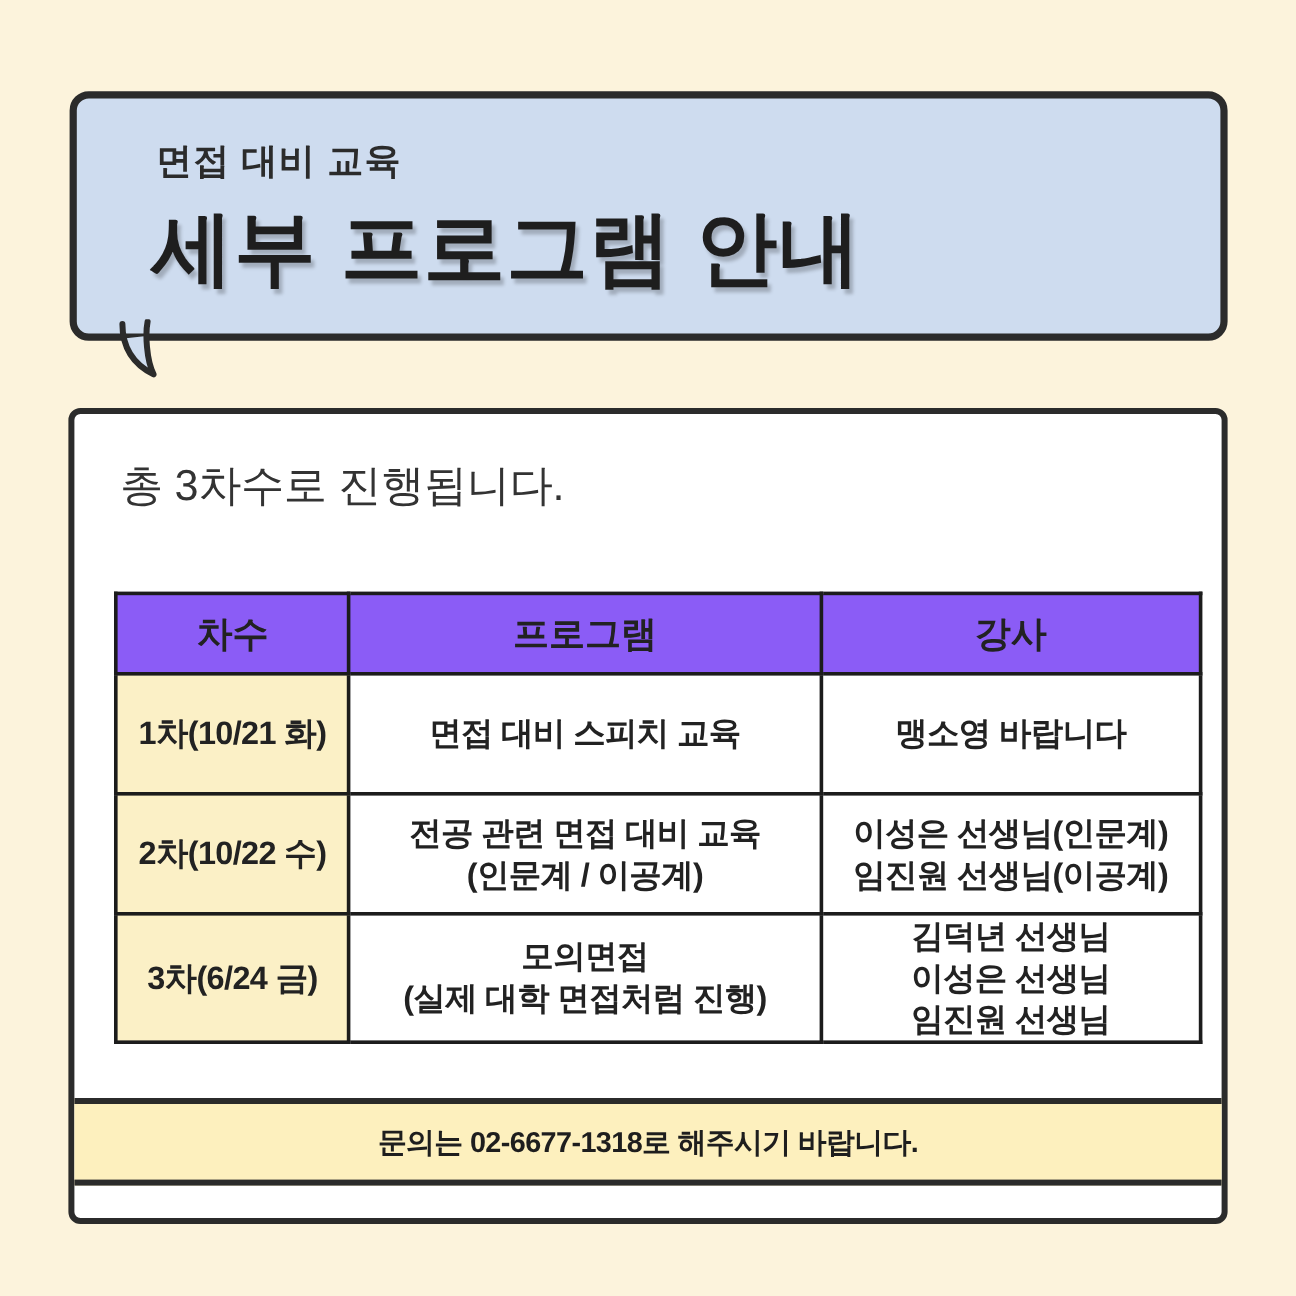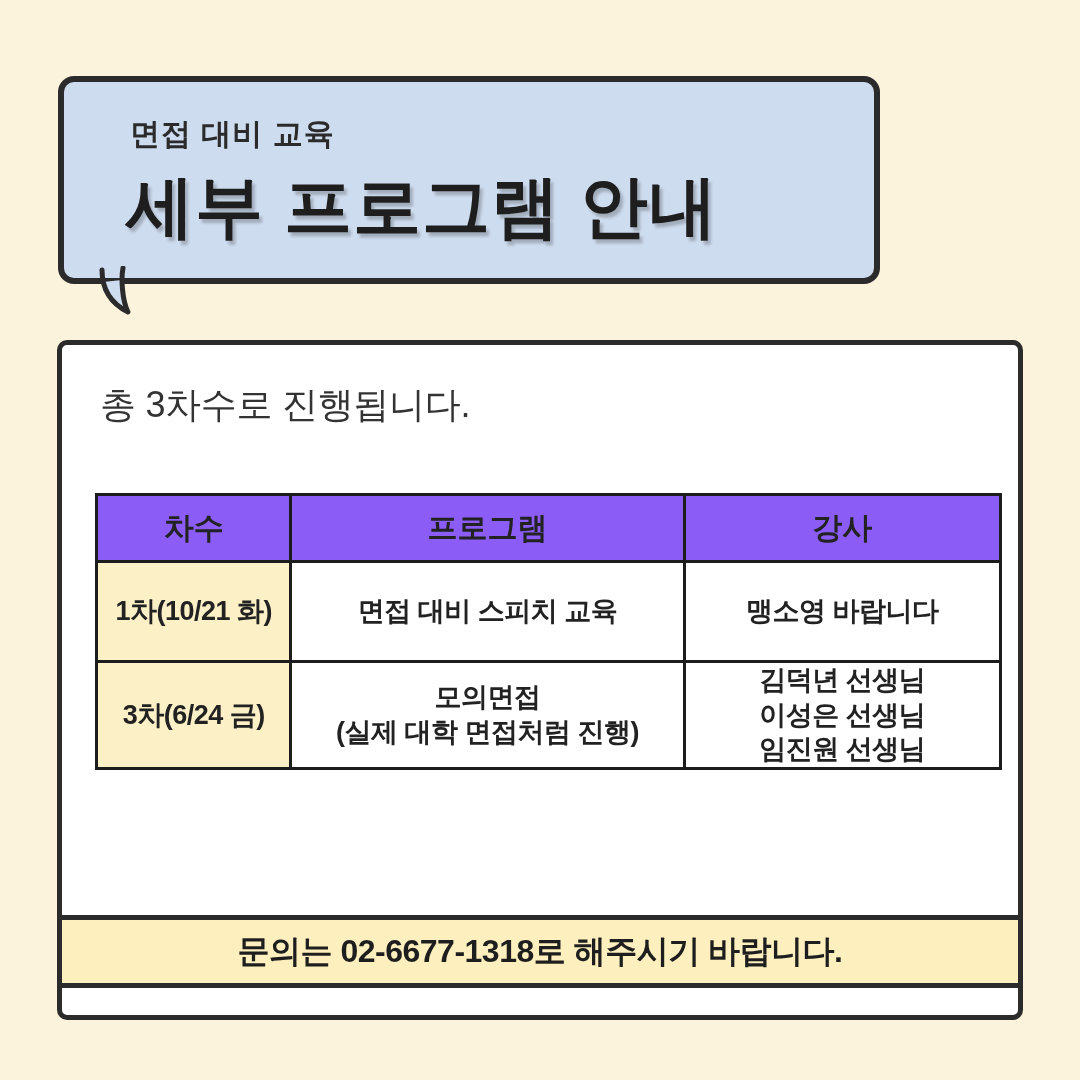--- a/index.html
+++ b/index.html
@@ -8,21 +8,21 @@
     position:relative;
     background:#FCF3DC;
     font-family:"Liberation Sans", sans-serif;
     overflow:hidden;
     color:#222;
   }
 
   
   .bubble {
     position:absolute; left:58px; top:76px;
-    width:822px; height:208px;
+    width:965px; height:208px;
     box-sizing:border-box;
     background:#CEDCEF;
     border:6px solid #2B2B2B;
     border-radius:16px;
     z-index:1;
   }
   .eyebrow {
     position:absolute; left:66px; top:32px;
     font-size:30px; font-weight:600; letter-spacing:1px;
     color:#2B2B2B;
@@ -86,21 +86,21 @@
   .footer-bar {
     position:absolute; left:0; right:0; bottom:27px;
     height:73px;
     box-sizing:border-box;
     background:#FDF0BE;
     border-top:5px solid #2B2B2B;
     border-bottom:5px solid #2B2B2B;
     display:flex; align-items:center; justify-content:center;
   }
   .footer-text {
-    font-size:32px; font-weight:800; letter-spacing:-0.5px;
+    font-size:24px; font-weight:800; letter-spacing:-0.5px;
     color:#1E1E1E;
   }
 </style>
 </head>
 <body>
 
 <div class="bubble">
   <div class="eyebrow">면접 대비 교육</div>
   <div class="big-title">세부 프로그램 안내</div>
 </div>
@@ -128,20 +128,27 @@
         <th>강사</th>
       </tr>
     </thead>
     <tbody>
       <tr>
         <td class="session">1차(10/21 화)</td>
         <td>면접 대비 스피치 교육</td>
         <td>맹소영 바랍니다</td>
       </tr>
       <tr>
+        <td class="session">2차(10/22 수)</td>
+        <td>전공 관련 면접 대비 교육
+(인문계 / 이공계)</td>
+        <td>이성은 선생님(인문계)
+임진원 선생님(이공계)</td>
+      </tr>
+      <tr>
         <td class="session">3차(6/24 금)</td>
         <td>모의면접
 (실제 대학 면접처럼 진행)</td>
         <td>김덕년 선생님
 이성은 선생님
 임진원 선생님</td>
       </tr>
     </tbody>
   </table>
 

